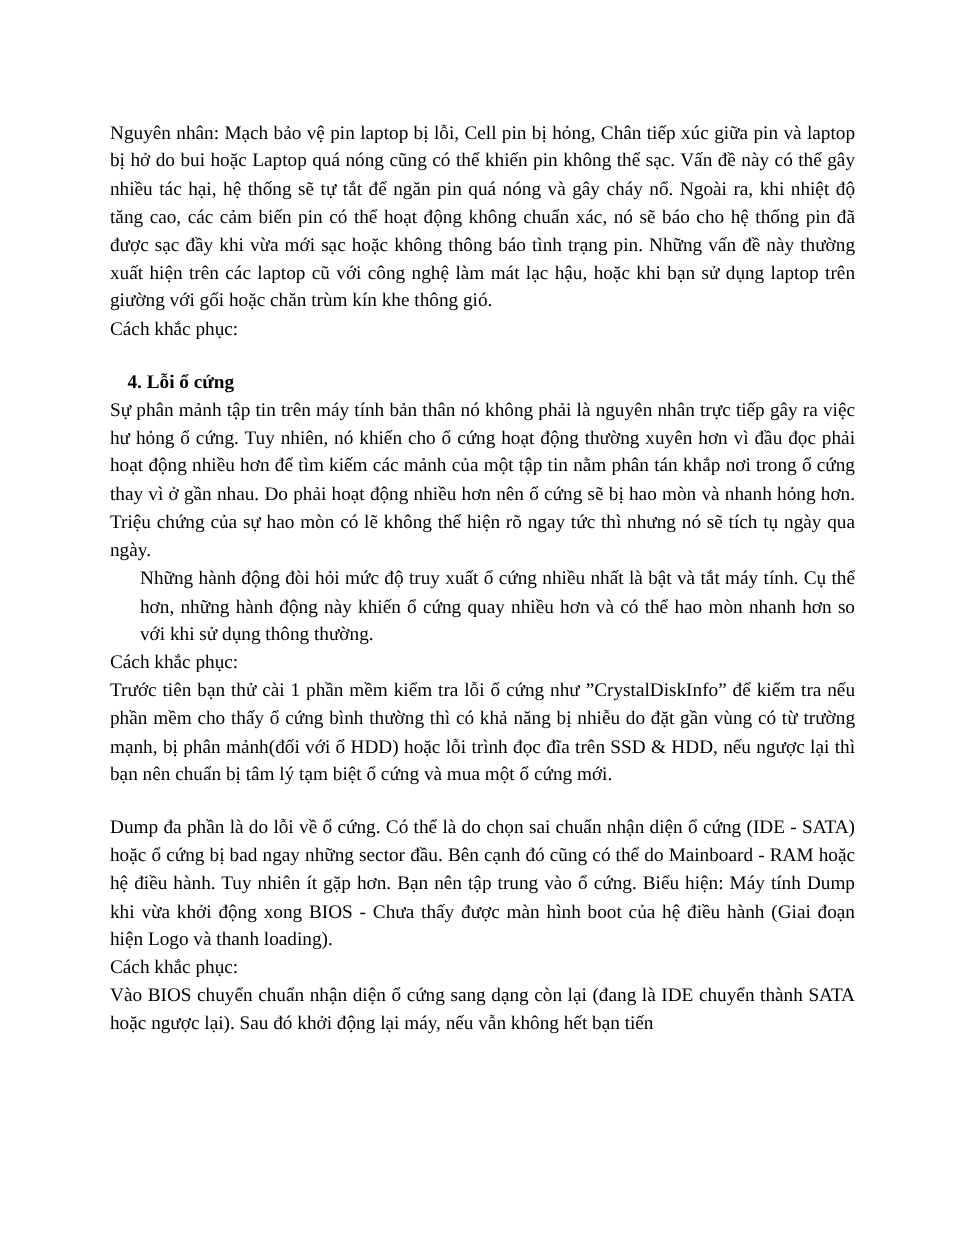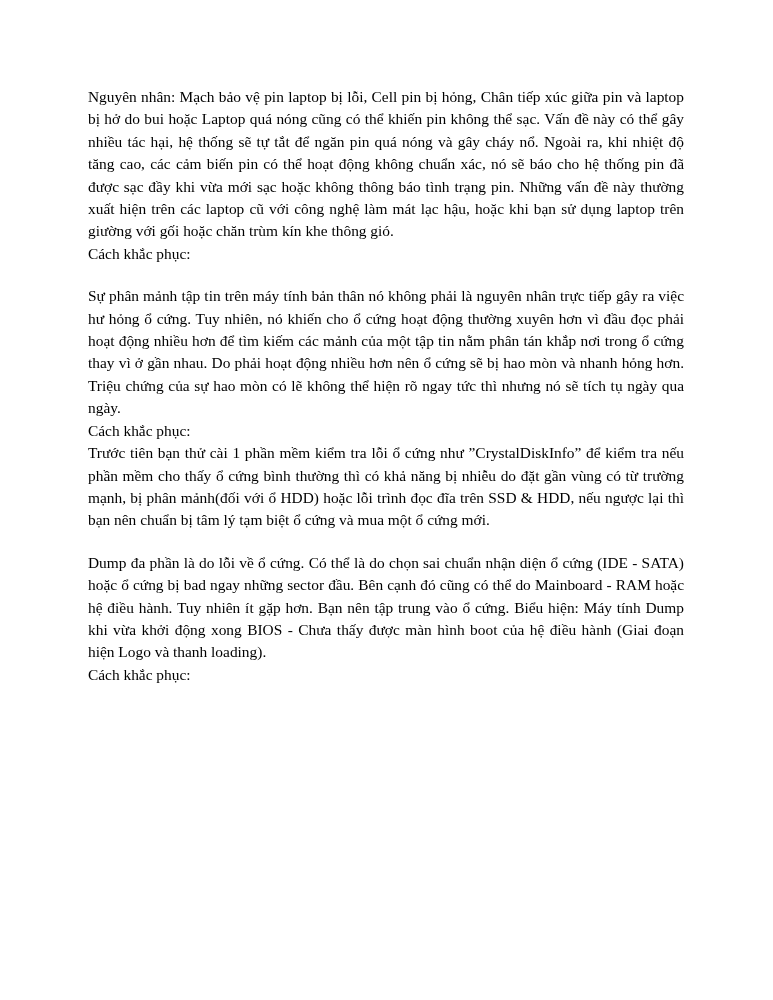--- a/index.html
+++ b/index.html
@@ -17,21 +17,21 @@
   .page {
     position: relative;
     width: 773px;
     height: 1000px;
     background: #ffffff;
     box-sizing: border-box;
   }
   .content {
     position: absolute;
     left: 88px;
-    top: 86px;
+    top: 96px;
     width: 596px;
   }
   p {
     margin: 0;
     font-size: 15.4px;
     line-height: 1.455;
     text-align: justify;
     text-justify: inter-word;
     hyphens: none;
   }
@@ -58,23 +58,26 @@
 <body>
 
 <div class="page">
   <div class="content">
 
     <p class="para">Nguyên nhân: Mạch bảo vệ pin laptop bị lỗi, Cell pin bị hỏng, Chân tiếp xúc giữa pin và laptop bị hở do bui hoặc Laptop quá nóng cũng có thể khiến pin không thể sạc. Vấn đề này có thể gây nhiều tác hại, hệ thống sẽ tự tắt để ngăn pin quá nóng và gây cháy nổ. Ngoài ra, khi nhiệt độ tăng cao, các cảm biến pin có thể hoạt động không chuẩn xác, nó sẽ báo cho hệ thống pin đã được sạc đầy khi vừa mới sạc hoặc không thông báo tình trạng pin. Những vấn đề này thường xuất hiện trên các laptop cũ với công nghệ làm mát lạc hậu, hoặc khi bạn sử dụng laptop trên giường với gối hoặc chăn trùm kín khe thông gió.</p>
     <p class="heading">Cách khắc phục:</p>
 
     <div class="gap-md"></div>
 
+    <p class="section-heading">4. Lỗi ổ cứng</p>
     <p class="para">Sự phân mảnh tập tin trên máy tính bản thân nó không phải là nguyên nhân trực tiếp gây ra việc hư hỏng ổ cứng. Tuy nhiên, nó khiến cho ổ cứng hoạt động thường xuyên hơn vì đầu đọc phải hoạt động nhiều hơn để tìm kiếm các mảnh của một tập tin nằm phân tán khắp nơi trong ổ cứng thay vì ở gần nhau. Do phải hoạt động nhiều hơn nên ổ cứng sẽ bị hao mòn và nhanh hỏng hơn. Triệu chứng của sự hao mòn có lẽ không thể hiện rõ ngay tức thì nhưng nó sẽ tích tụ ngày qua ngày.</p>
+    <p class="para">Những hành động đòi hỏi mức độ truy xuất ổ cứng nhiều nhất là bật và tắt máy tính. Cụ thể hơn, những hành động này khiến ổ cứng quay nhiều hơn và có thể hao mòn nhanh hơn so với khi sử dụng thông thường.</p>
     <p class="heading">Cách khắc phục:</p>
     <p class="para">Trước tiên bạn thử cài 1 phần mềm kiểm tra lỗi ổ cứng như ”CrystalDiskInfo” để kiểm tra nếu phần mềm cho thấy ổ cứng bình thường thì có khả năng bị nhiễu do đặt gần vùng có từ trường mạnh, bị phân mảnh(đối với ổ HDD) hoặc lỗi trình đọc đĩa trên SSD &amp; HDD, nếu ngược lại thì bạn nên chuẩn bị tâm lý tạm biệt ổ cứng và mua một ổ cứng mới.</p>
 
     <div class="gap-md"></div>
 
     <p class="para">Dump đa phần là do lỗi về ổ cứng. Có thể là do chọn sai chuẩn nhận diện ổ cứng (IDE - SATA) hoặc ổ cứng bị bad ngay những sector đầu. Bên cạnh đó cũng có thể do Mainboard - RAM hoặc hệ điều hành. Tuy nhiên ít gặp hơn. Bạn nên tập trung vào ổ cứng. Biểu hiện: Máy tính Dump khi vừa khởi động xong BIOS - Chưa thấy được màn hình boot của hệ điều hành (Giai đoạn hiện Logo và thanh loading).</p>
     <p class="heading">Cách khắc phục:</p>
+    <p class="para">Vào BIOS chuyển chuẩn nhận diện ổ cứng sang dạng còn lại (đang là IDE chuyển thành SATA hoặc ngược lại). Sau đó khởi động lại máy, nếu vẫn không hết bạn tiến</p>
 
   </div>
 </div>
 
 </body></html>

